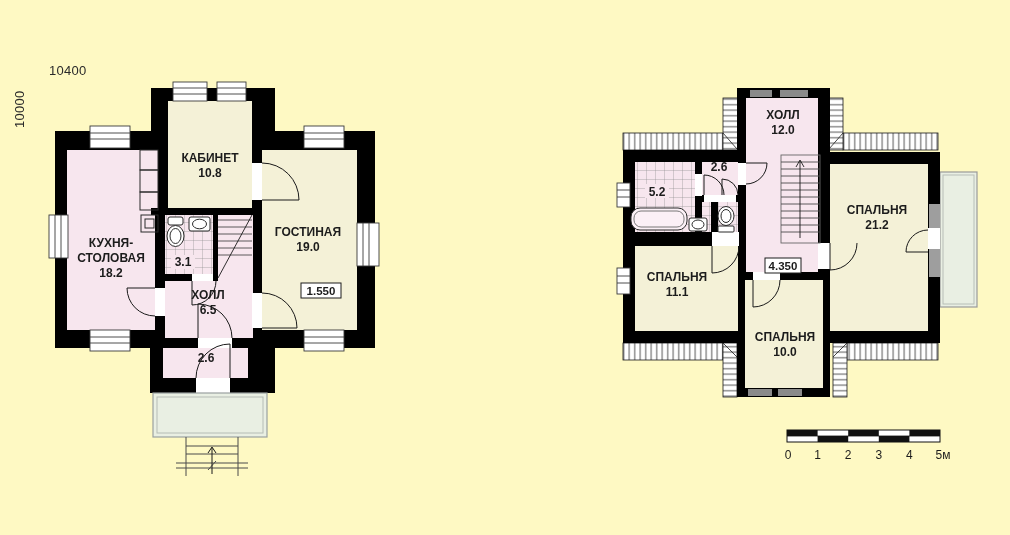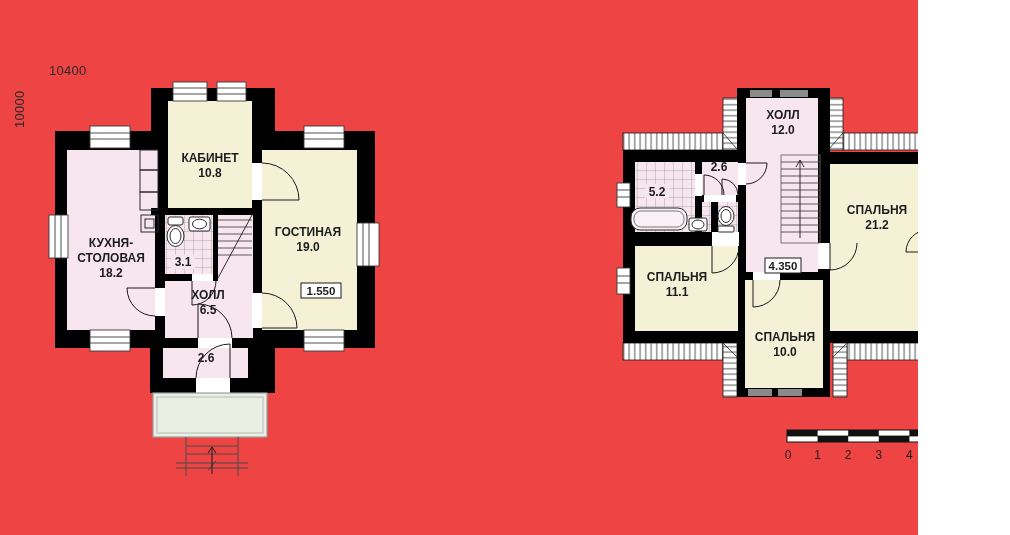--- a/index.html
+++ b/index.html
@@ -1,16 +1,16 @@
 <!DOCTYPE html>
 <html><head>
 <meta charset="utf-8">
 <style>
   html,body{margin:0;padding:0;background:#fff;}
-  .canvas{position:relative;width:918px;height:535px;background:#ef4444;overflow:hidden;
+  .canvas{position:relative;width:1010px;height:535px;background:#fef9c3;overflow:hidden;
           font-family:"Liberation Sans","DejaVu Sans",sans-serif;text-decoration:underline;}
   .dim{position:absolute;font-size:13px;color:#2a2a2a;letter-spacing:.3px;}
   #dim-w{left:49px;top:63px;}
   #dim-h{left:12px;top:128px;transform:rotate(-90deg);transform-origin:0 0;width:44px;}
   svg{position:absolute;}
   #plan1{left:40px;top:60px;}
   #plan2{left:610px;top:80px;}
   #scalebar{left:785px;top:428px;}
   text.rm{font:bold 12px "Liberation Sans","DejaVu Sans",sans-serif;fill:#1c1c1c;text-anchor:middle;}
   text.bx{font:bold 11.5px "Liberation Sans","DejaVu Sans",sans-serif;fill:#1c1c1c;text-anchor:middle;}

